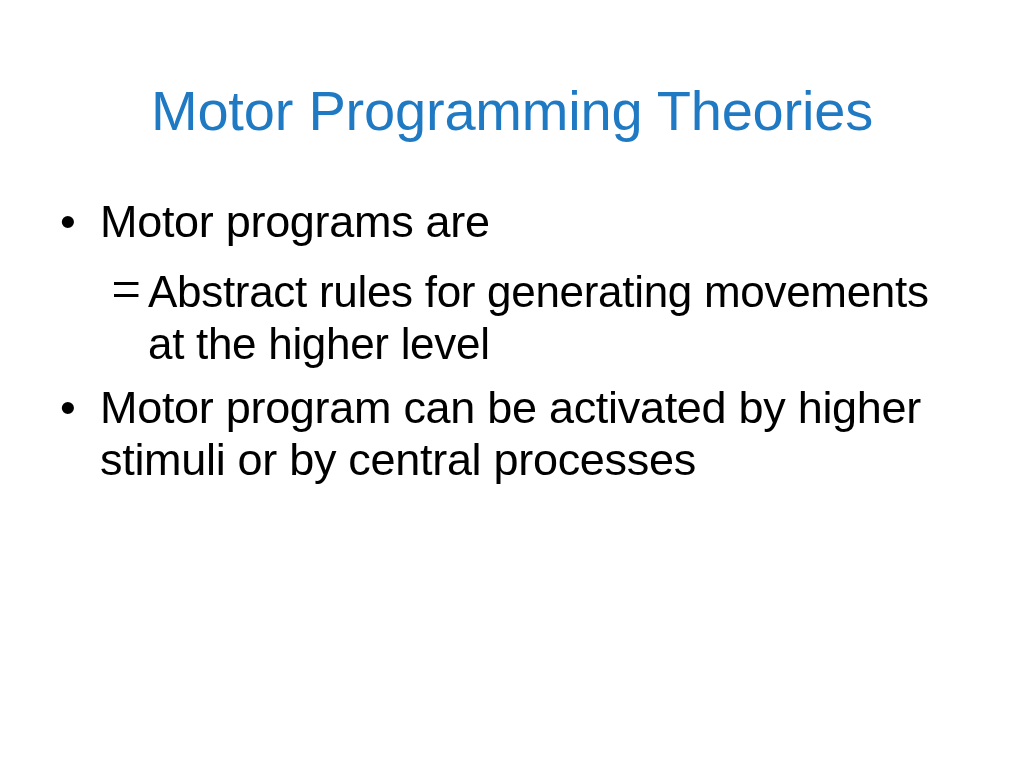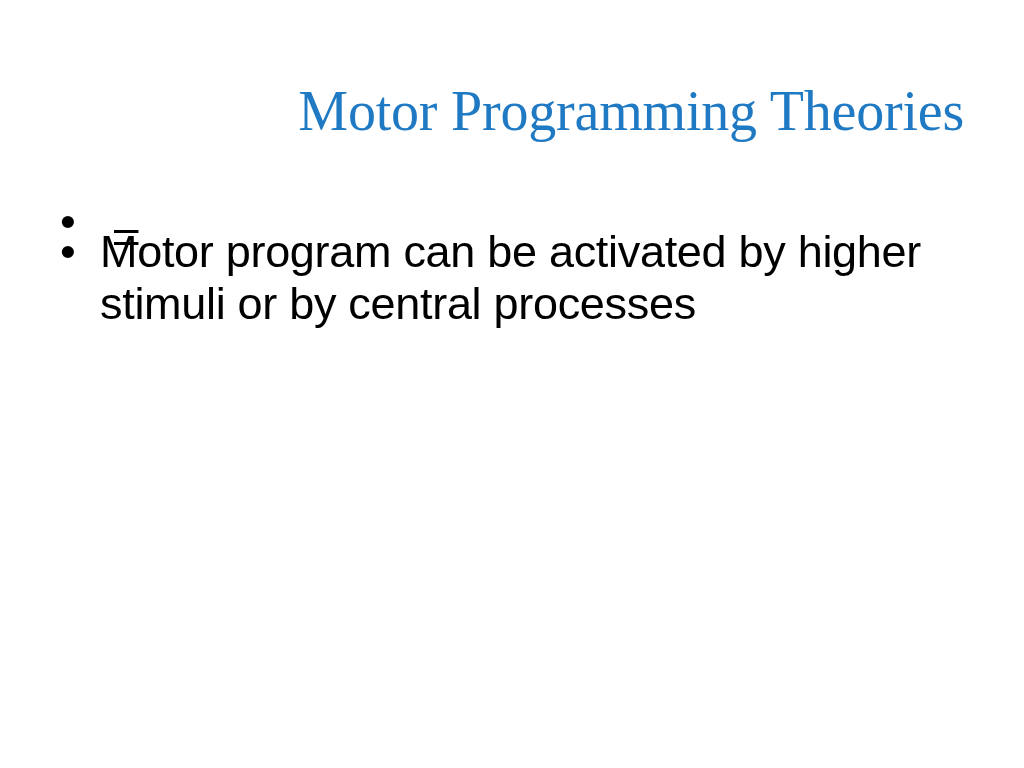--- a/index.html
+++ b/index.html
@@ -22,23 +22,23 @@
     background: #ffffff;
     box-sizing: border-box;
   }
 
   
   .slide-title {
     position: absolute;
     left: 60px;
     top: 78px;
     width: 904px;
-    text-align: right;
+    text-align: center;
     color: #1F7AC3;
-    font-family: Liberation Serif, serif;
+    font-family: Liberation Sans, sans-serif;
     font-size: 56px;
     font-weight: 400;
     line-height: 66px;
     letter-spacing: -0.2px;
     white-space: nowrap;
   }
 
   
   .body-block {
     position: absolute;
@@ -101,32 +101,34 @@
 <body>
 
 <div class="slide">
 
   <div class="slide-title">Motor Programming Theories</div>
 
   <div class="body-block">
 
     <div class="bullet-l1">
       <span class="marker">•</span>
+      <span class="para-text">Motor programs are</span>
     </div>
 
     <div class="gap-sm"></div>
 
     <div class="bullet-l2">
       <span class="marker">–</span>
     </div>
 
     <div class="gap-md"></div>
 
     <div class="bullet-l2">
       <span class="marker">–</span>
+      <span class="para-text">Abstract rules for generating movements at the higher level</span>
     </div>
 
     <div class="gap-md"></div>
 
     <div class="bullet-l1">
       <span class="marker">•</span>
       <span class="para-text">Motor program can be activated by higher stimuli or by central processes</span>
     </div>
 
   </div>

